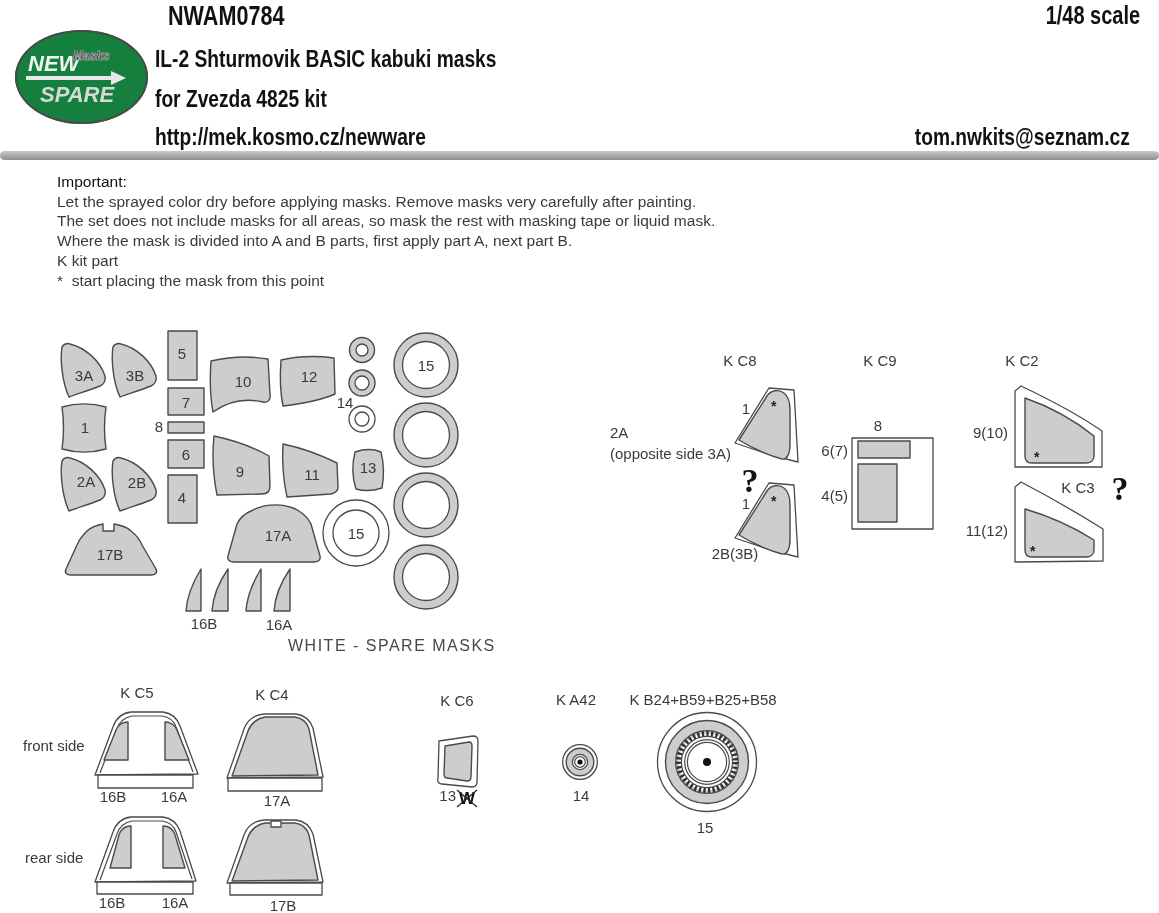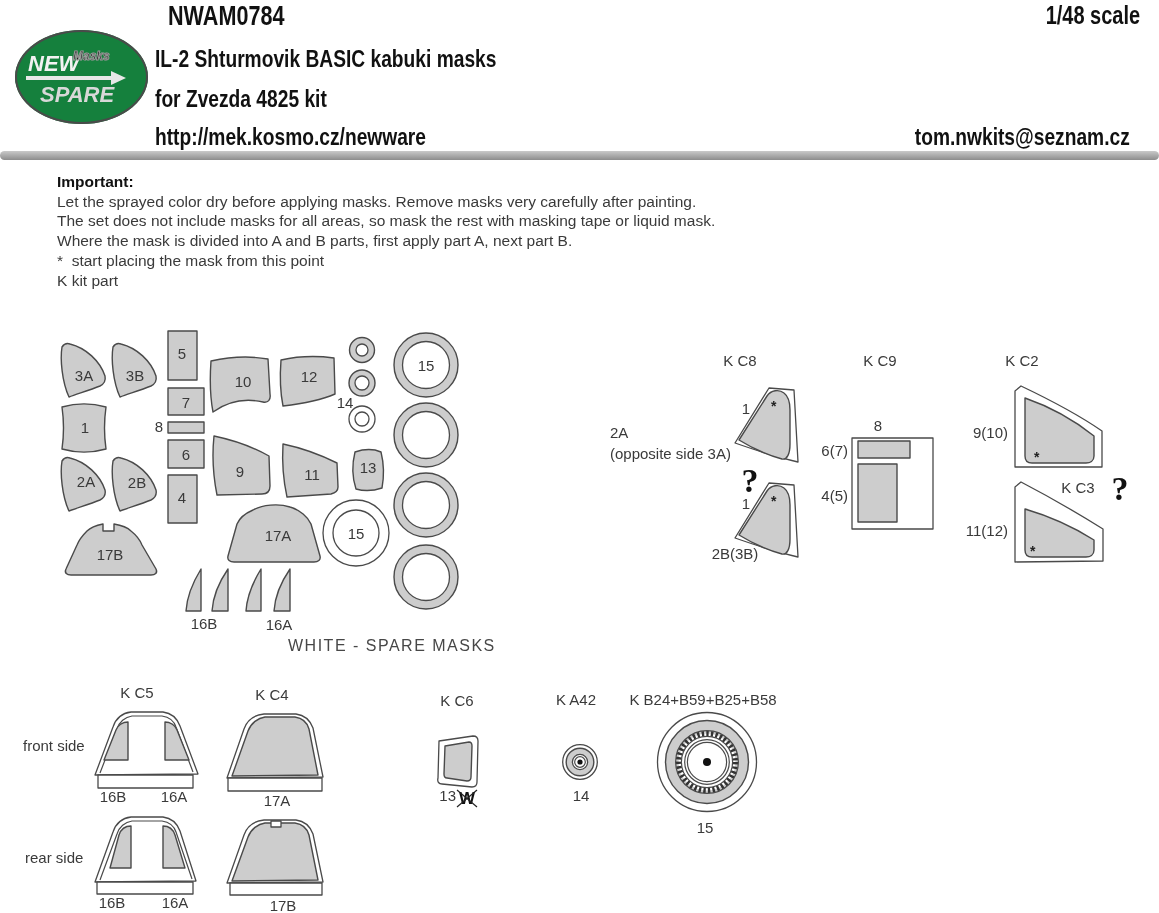--- a/index.html
+++ b/index.html
@@ -23,21 +23,21 @@
   .logo span{position:absolute;font-weight:700;font-style:italic;white-space:nowrap}
   .logo-new{left:13px;top:21px;font-size:22px;color:#f2f2f2}
   .logo-masks{left:58px;top:19px;font-size:12px;font-style:normal;color:#0d0d0d;
               -webkit-text-stroke:1px #9a9a9a;text-shadow:0 0 1px #9a9a9a}
   .logo-ware{left:25px;top:52px;font-size:22px;color:#d8d8d8}
   .logo-arrow{position:absolute;left:11px;top:46px;width:86px;height:4px;background:#e8e8e8}
   .logo-arrow:after{content:"";position:absolute;right:-14px;top:-5px;width:0;height:0;
         border-left:15px solid #e8e8e8;border-top:7px solid transparent;border-bottom:7px solid transparent}
   
   .important{position:absolute;left:57px;top:172px;font-size:15.5px;line-height:19.7px;color:#3a3a3a}
-  .imp-head{font-weight:700;color:#111}
+  .imp-head{font-weight:400;color:#111}
   .cw{font-weight:700;color:#111;position:relative;display:inline-block;padding:0 1px}
   .cw:before,.cw:after{content:"";position:absolute;left:-2px;right:-2px;top:48%;height:1.4px;background:#333}
   .cw:before{transform:rotate(24deg)}
   .cw:after{transform:rotate(-24deg)}
   
   svg.diagram{position:absolute;left:0;top:0}
   .gray{fill:#cdcdcd;stroke:#4a4a4a;stroke-width:1.4;stroke-linejoin:round}
   .wht{fill:#fff;stroke:#4a4a4a;stroke-width:1.3;stroke-linejoin:round}
   .thin{fill:none;stroke:#4a4a4a;stroke-width:1.2}
   svg text{font-family:"Liberation Sans",sans-serif;font-size:15px;fill:#3a3a3a}
@@ -67,22 +67,22 @@
   <div class="hdr subtitle">for Zvezda 4825 kit</div>
   <div class="hdr url">http://mek.kosmo.cz/newware</div>
   <div class="hdr right email">tom.nwkits@seznam.cz</div>
   <div class="sep"></div>
 
   <div class="important">
     <div class="imp-head">Important:</div>
     <div>Let the sprayed color dry before applying masks. Remove masks very carefully after painting.</div>
     <div>The set does not include masks for all areas, so mask the rest with masking tape or liquid mask.</div>
     <div>Where the mask is divided into A and B parts, first apply part A, next part B.</div>
+    <div>K kit part</div>
     <div>*&nbsp;&nbsp;start placing the mask from this point</div>
-    <div>K kit part</div>
   </div>
 
   <svg class="diagram" width="1159" height="913" viewBox="0 0 1159 913">
 
     <g>
       <path class="gray" d="M62,347 C64,344 67,343 70,344 C86,348 100,361 105,376 C106,381 104,384 100,386 C90,390 77,394 69,397 C62,382 60,359 62,347 Z"></path>
       <path class="gray" d="M113,347 C115,344 118,343 121,344 C137,348 151,361 156,376 C157,381 155,384 151,386 C141,390 128,394 120,397 C113,382 111,359 113,347 Z"></path>
       <path class="gray" d="M62,407 C76,403 92,403 106,407 C104,421 104,435 106,449 C92,453 76,453 62,449 C64,435 64,421 62,407 Z"></path>
       <path class="gray" d="M62,461 C64,458 67,457 70,458 C86,462 100,475 105,490 C106,495 104,498 100,500 C90,504 77,508 69,511 C62,496 60,473 62,461 Z"></path>
       <path class="gray" d="M113,461 C115,458 118,457 121,458 C137,462 151,475 156,490 C157,495 155,498 151,500 C141,504 128,508 120,511 C113,496 111,473 113,461 Z"></path>

